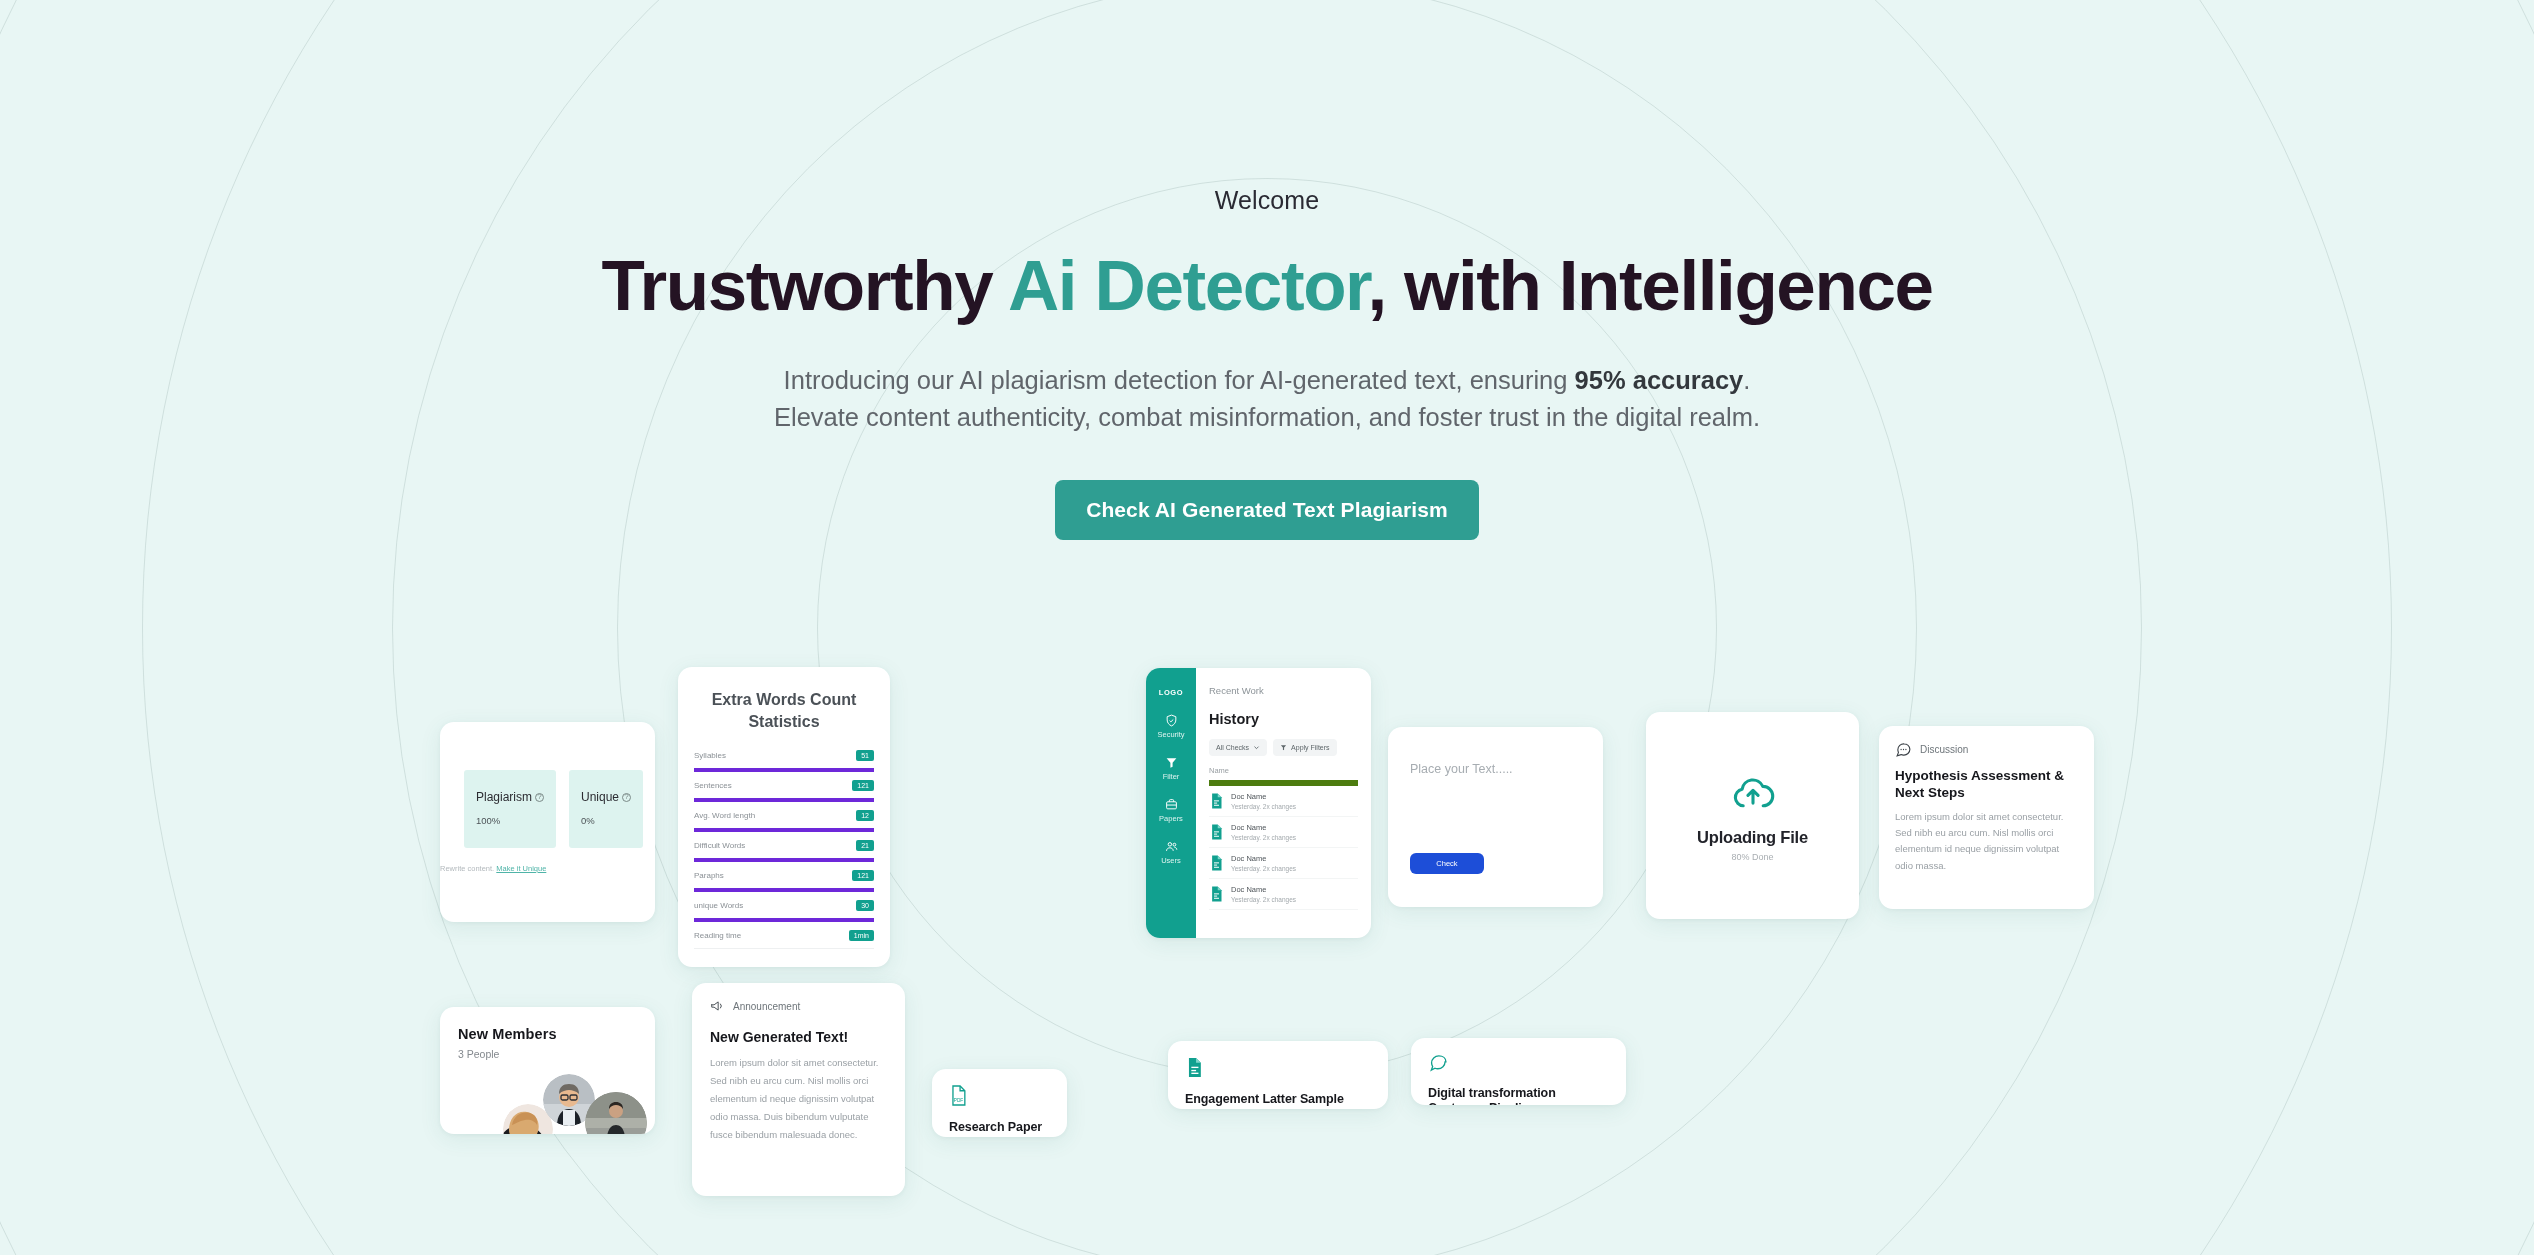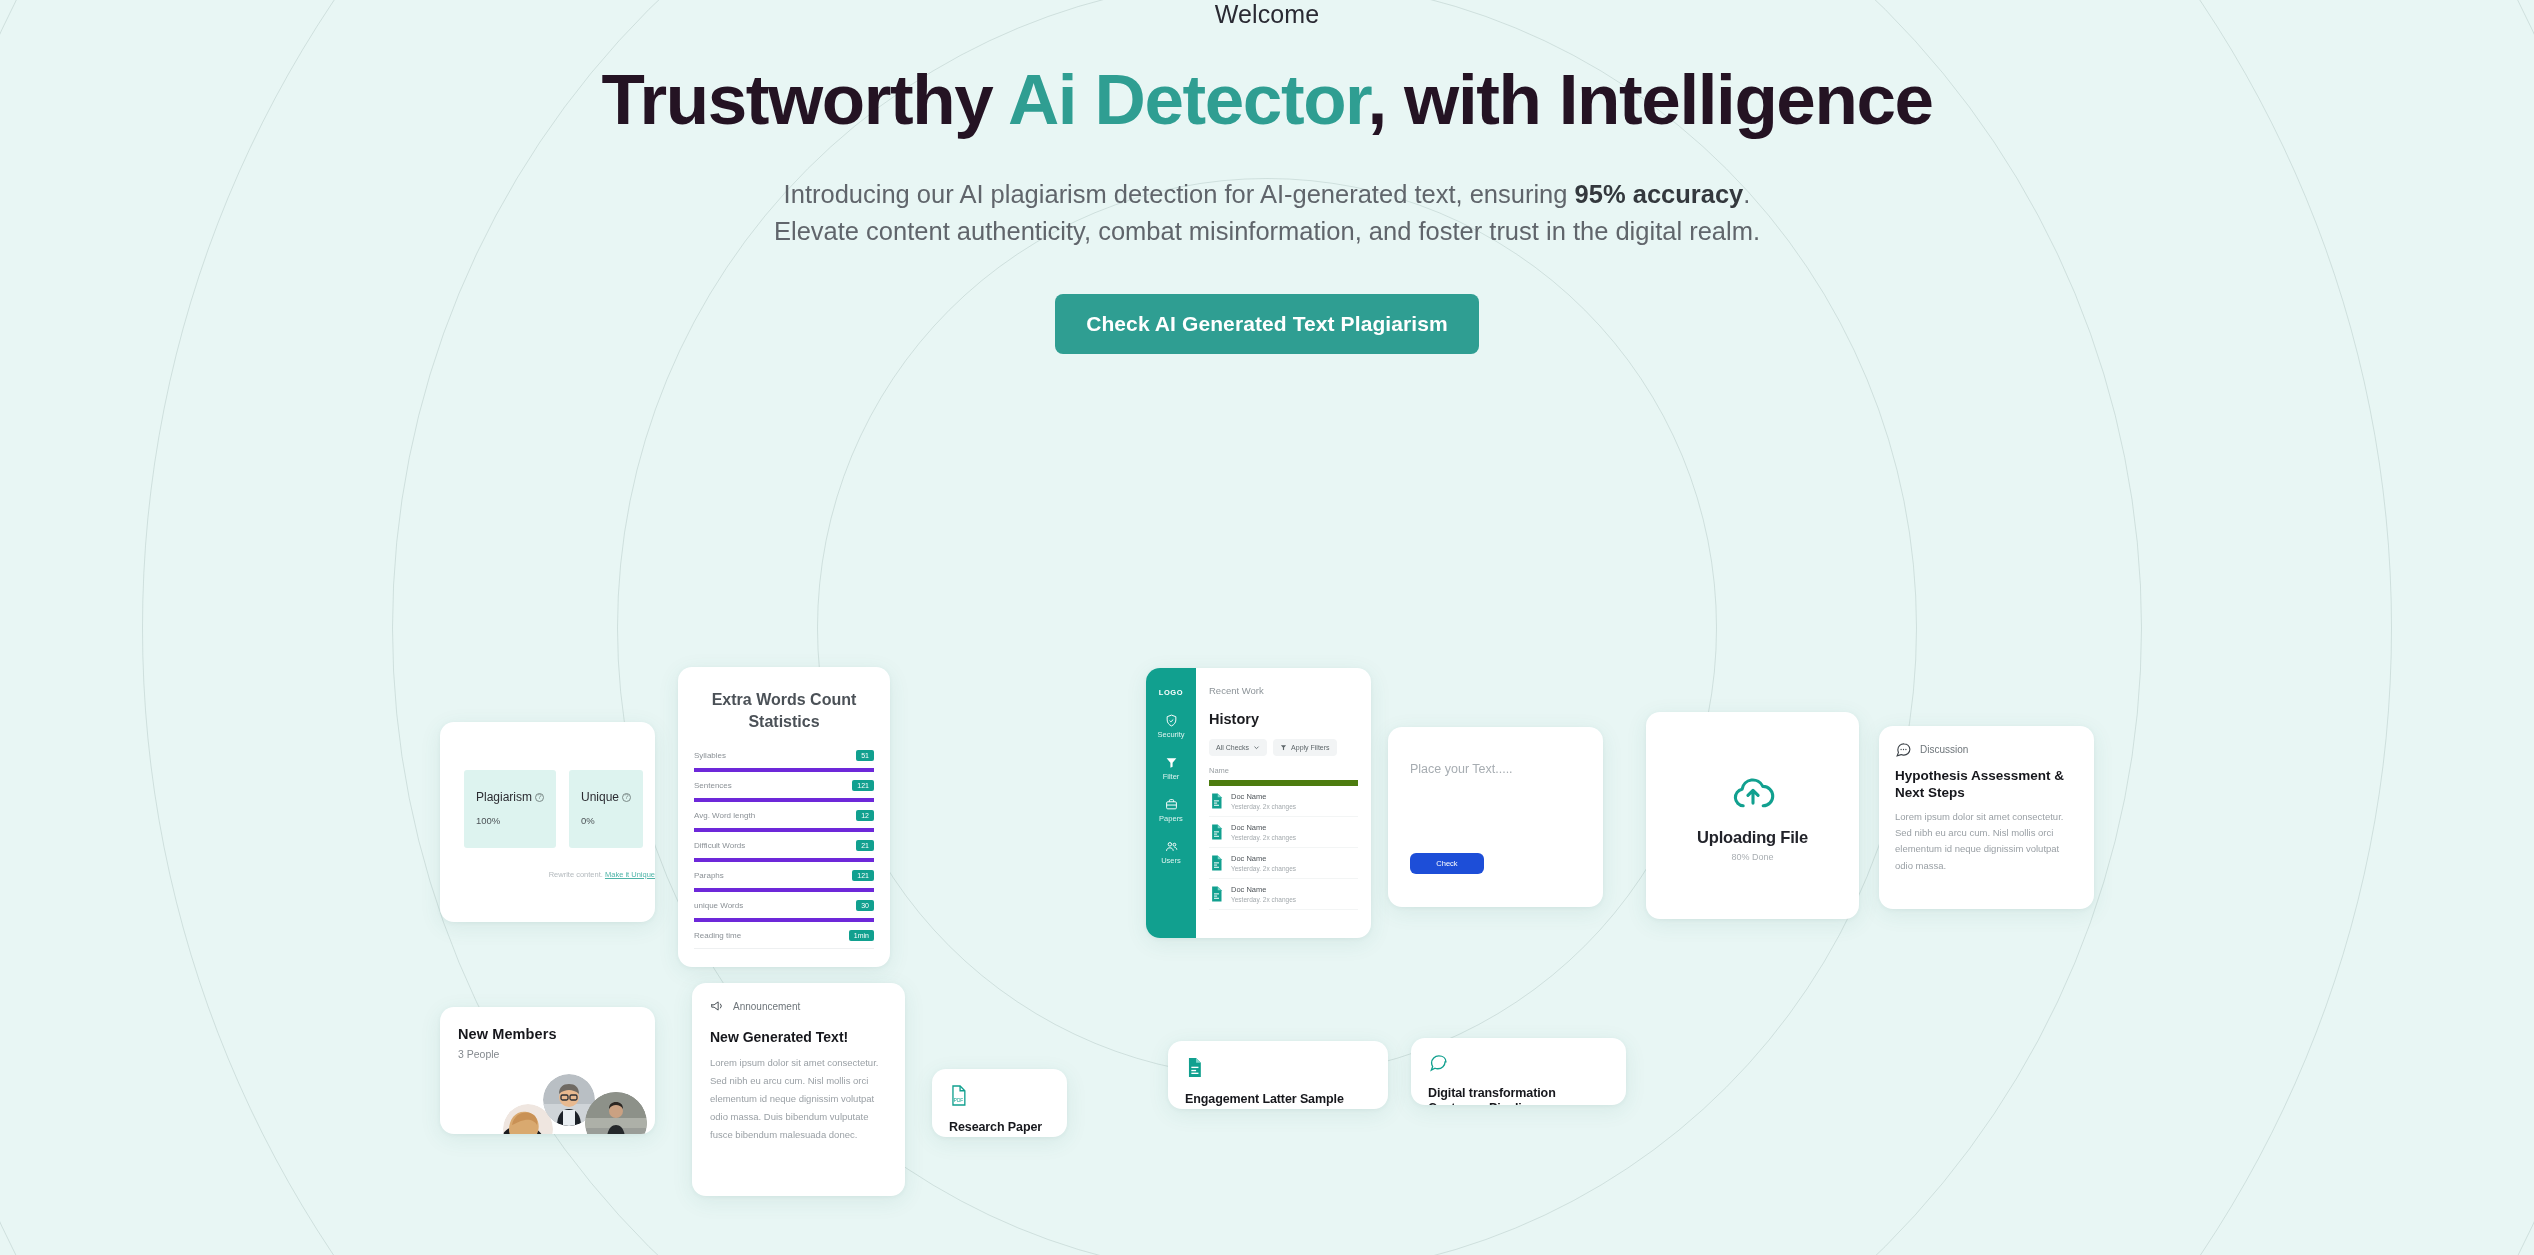--- a/index.html
+++ b/index.html
@@ -18,21 +18,21 @@
   
   #bg-arcs { position: absolute; inset: 0; z-index: 0; pointer-events: none; }
   .arc {
     position: absolute;
     border: 1.3px solid rgba(140,165,162,.28);
     border-radius: 50%;
     left: 50%; top: 50%;
     transform: translate(-50%,-50%);
   }
   
-  #hero { position: relative; z-index: 3; text-align: center; }
+  #hero { position: relative; z-index: 3; text-align: center; padding-top: 186px; }
   #welcome {
     font-size: 25px; color: #2a2a33; letter-spacing: .1px;
   }
   #headline {
     margin-top: 34px;
     font-size: 71px; font-weight: 700; letter-spacing: -1.4px;
     color: #241323; line-height: 1.05;
   }
   #headline .accent { color: #2f9e92; }
   #subtitle {
@@ -58,21 +58,21 @@
     box-shadow: 0 5px 22px rgba(45,110,105,.09), 0 1px 4px rgba(45,110,105,.06);
     overflow: hidden;
   }
   
   #card-plagiarism { left: 440px; top: 722px; width: 215px; height: 200px; }
   .plg-row { display: flex; gap: 13px; padding: 48px 24px 0; }
   .plg-box { flex: 1; background: #ddf3ef; border-radius: 3px; padding: 20px 12px 22px; }
   .plg-lbl { font-size: 12px; color: #2c2c32; display: flex; align-items: center; gap: 3px; }
   .plg-lbl .q { font-size: 8px; color: #7b8a88; border: 1px solid #7b8a88; border-radius: 50%; width: 9px; height: 9px; display: inline-flex; align-items: center; justify-content: center; line-height: 1; }
   .plg-val { font-size: 9.5px; color: #4d5357; margin-top: 11px; }
-  .plg-foot { text-align: right; font-size: 7.5px; color: #b3b9bd; margin-top: 22px; }
+  .plg-foot { text-align: left; font-size: 7.5px; color: #b3b9bd; margin-top: 16px; }
   .plg-foot a { color: #4fb4a8; text-decoration: underline; }
   
   #card-stats { left: 678px; top: 667px; width: 212px; height: 300px; }
   .stats-title { font-size: 16px; color: #4b5157; font-weight: 700; text-align: center; padding: 22px 15px 0; line-height: 1.35; }
   .stats-list { padding: 10px 16px 0; }
   .stats-row { display: flex; align-items: center; justify-content: space-between; border-bottom: 4px solid #6d28d9; padding: 7.5px 0 7.5px; }
   .stats-row:last-child { border-bottom: 1px solid #eef0f1; }
   .stats-name { font-size: 8px; color: #8a9095; }
   .stats-badge { background: #11a08f; color: #fff; font-size: 7px; border-radius: 2px; padding: 2px 5px; min-width: 17px; text-align: center; }
   

